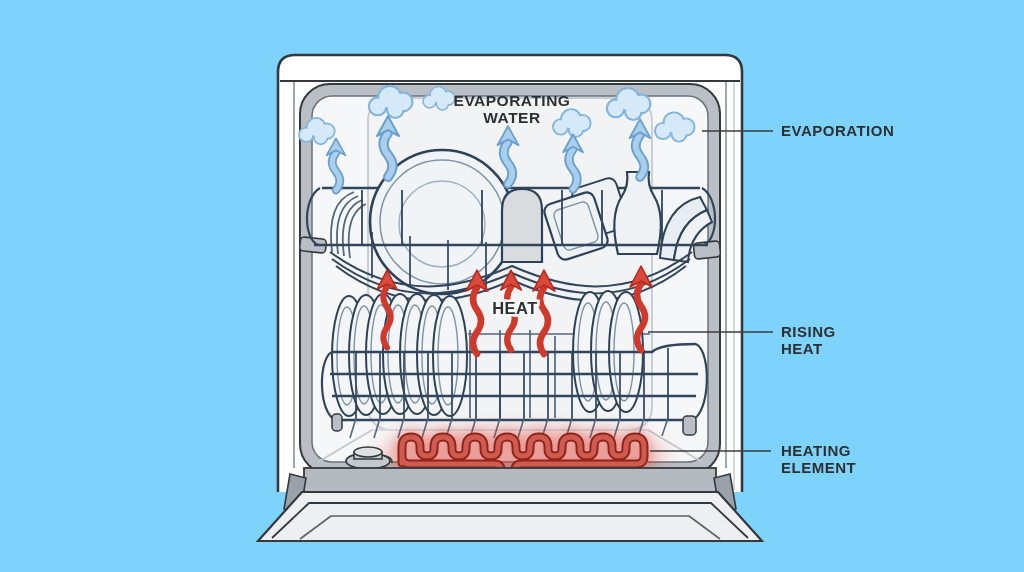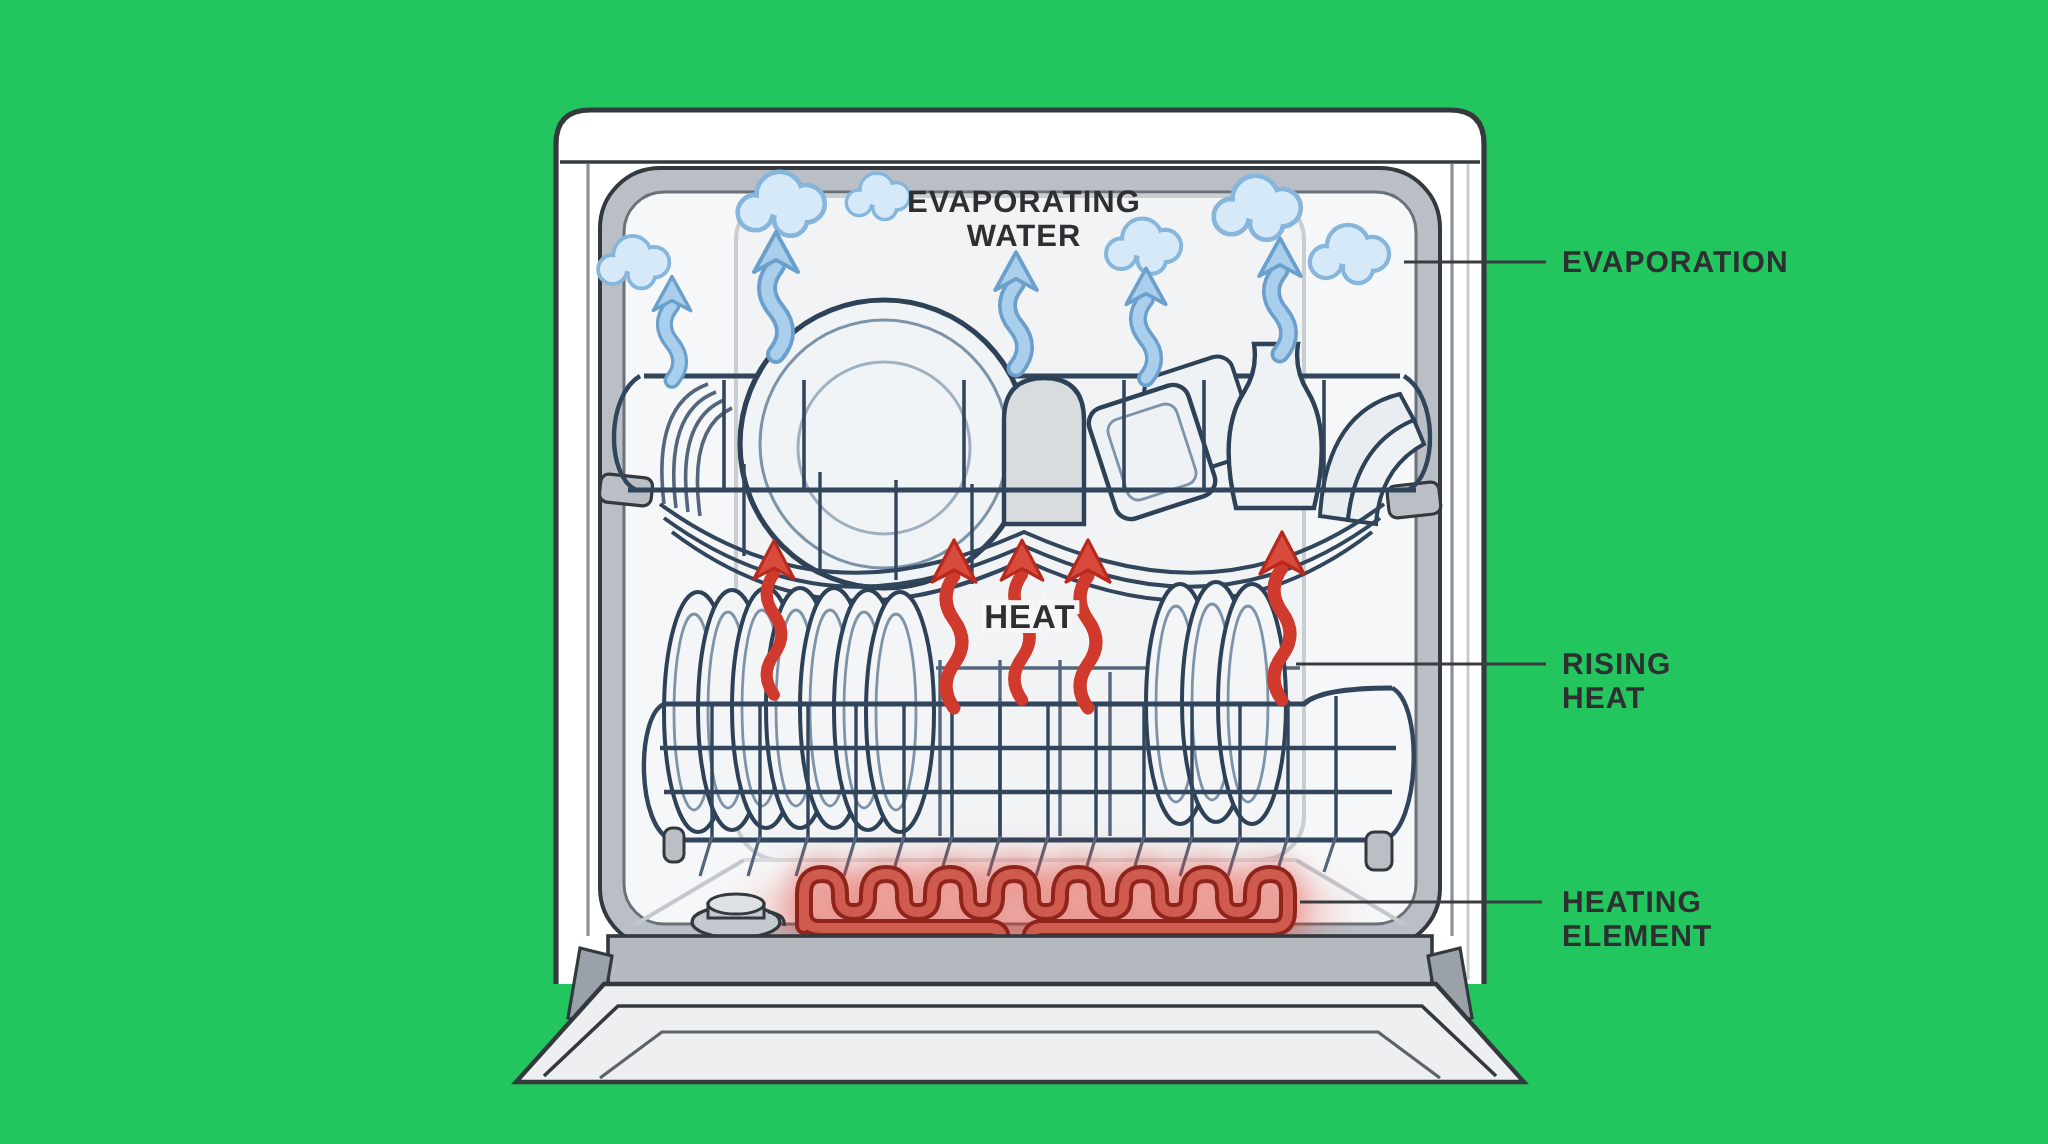--- a/index.html
+++ b/index.html
@@ -1,16 +1,16 @@
 <!DOCTYPE html>
 <html><head>
 <meta charset="utf-8">
 <style>
   html,body{margin:0;padding:0;background:#ffffff;}
-  .stage{position:relative;width:1024px;height:572px;background:#22c55e;overflow:hidden;
+  .stage{position:relative;width:1024px;height:572px;background:#7dd3fc;overflow:hidden;
          font-family:"Liberation Sans",sans-serif;}
   svg{display:block;}
   .lbl{font-family:"Liberation Sans",sans-serif;font-weight:bold;fill:#2d2f31;
        letter-spacing:.5px;}
   .lbl-lg{font-size:15.5px;}
   .lbl-md{font-size:15px;}
   .wire{stroke:#31455c;fill:none;}
   .thinwire{stroke:#54667c;fill:none;}
   .leader{stroke:#3a3d40;stroke-width:1.4;}
 </style>

